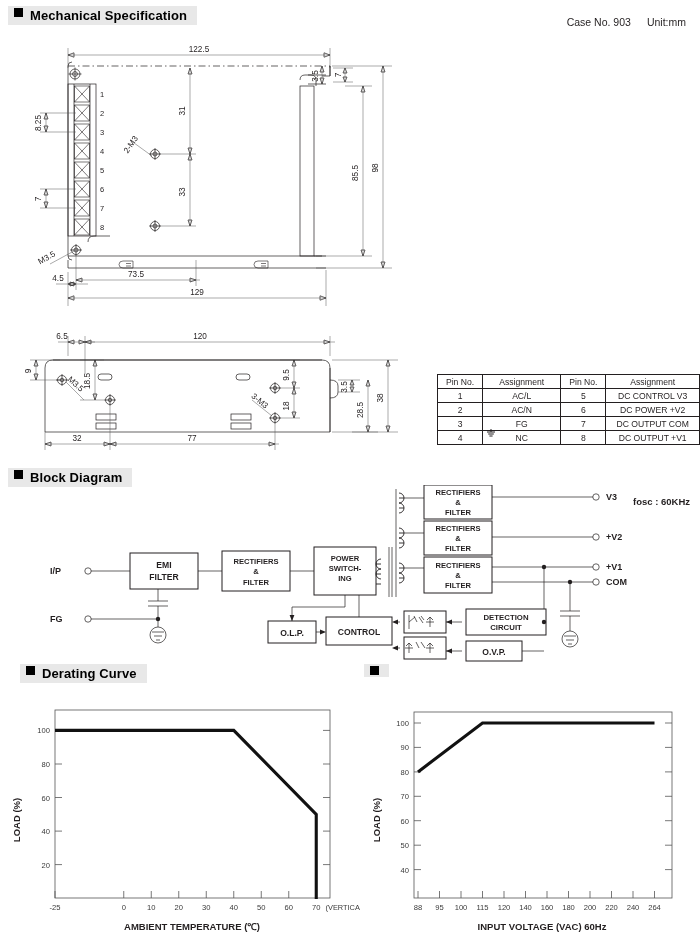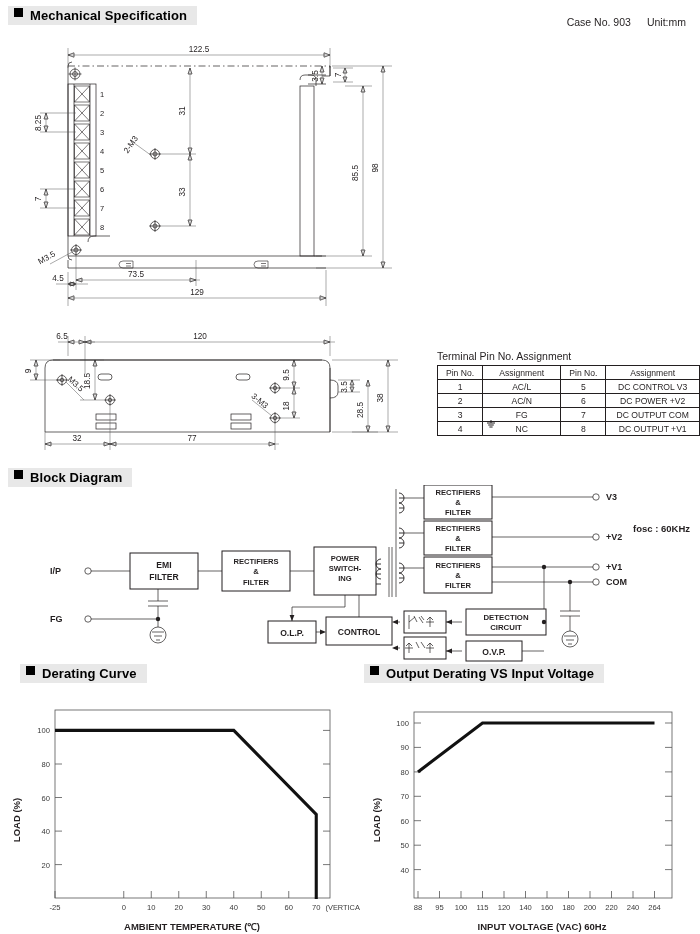--- a/index.html
+++ b/index.html
@@ -31,21 +31,21 @@
   .axlab{font-size:9.5px;font-weight:bold;text-anchor:middle;}
   .ln{stroke:#231f20;fill:none;stroke-width:.7;}
   .lnt{stroke:#555;fill:none;stroke-width:.5;}
   .dash{stroke:#231f20;fill:none;stroke-width:.7;stroke-dasharray:7 3 1.5 3;}
   .box{stroke:#231f20;fill:#fff;stroke-width:1;}
   .curve{stroke:#111;fill:none;stroke-width:3.1;stroke-linejoin:miter;}
   .axis{stroke:#555;fill:none;stroke-width:.8;}
   
   .tbl-wrap{position:absolute;}
   .tbl-title{font-size:10.5px;margin-bottom:3px;color:#231f20;}
-  table{border-collapse:collapse;font-size:8.6px;color:#231f20;}
+  table{border-collapse:collapse;font-size:8.6px;color:#231f20;margin-top:24px;}
   th,td{border:.8px solid #231f20;text-align:center;padding:1.5px 3px;font-weight:normal;}
   .fosc{position:absolute;font-size:9.5px;font-weight:bold;}
 </style>
 </head>
 <body>
 
 <div class="sec-head" style="left:8px;top:6px;">
   <span class="bullet"></span>
   <span>Mechanical Specification</span>
 </div>
@@ -347,21 +347,20 @@
   <text class="dim" x="77" y="119" text-anchor="middle">32</text>
 
   <line class="lnt" x1="275" y1="102" x2="275" y2="128"></line>
   <line class="lnt" x1="110" y1="122" x2="279" y2="122"></line>
   <path class="ln" d="M110 122 l6 -2 v4 z" fill="#231f20"></path>
   <path class="ln" d="M275 122 l-6 -2 v4 z" fill="#231f20"></path>
   <text class="dim" x="192" y="119" text-anchor="middle">77</text>
 </svg>
 
 <div class="tbl-wrap" style="left:437px;top:350px;">
-  <div class="tbl-title">Terminal Pin No.  Assignment</div>
   <table>
     <thead>
       <tr>
         <th style="width:52px">Pin No.</th>
         <th style="width:86px">Assignment</th>
         <th style="width:52px">Pin No.</th>
         <th style="width:110px">Assignment</th>
       </tr>
     </thead>
     <tbody>
@@ -396,21 +395,21 @@
       </tr>
     </tbody>
   </table>
 </div>
 
 <div class="sec-head" style="left:8px;top:468px;">
   <span class="bullet"></span>
   <span>Block Diagram</span>
 </div>
 
-<div class="fosc" style="left:633px;top:496px;margin-top:27px;">fosc : 60KHz</div>
+<div class="fosc" style="left:633px;top:496px;">fosc : 60KHz</div>
 
 <svg style="left:0;top:485px;" width="700" height="180" viewBox="0 0 700 180">
 
   <circle class="ln" cx="88" cy="86" r="3.2" fill="#fff"></circle>
   <text class="port" x="50" y="89">I/P</text>
   <line class="ln" x1="91" y1="86" x2="130" y2="86"></line>
 
   <circle class="ln" cx="88" cy="134" r="3.2" fill="#fff"></circle>
   <text class="port" x="50" y="137">FG</text>
   <line class="ln" x1="91" y1="134" x2="158" y2="134"></line>
@@ -551,21 +550,20 @@
   <circle cx="544" cy="137" r="2.2" fill="#231f20"></circle>
 </svg>
 
 <div class="sec-head" style="left:20px;top:664px;">
   <span class="bullet"></span>
   <span>Derating Curve</span>
 </div>
 
 <div class="sec-head" style="left:364px;top:664px;">
   <span class="bullet"></span>
-  <span>Output Deratinɡ VS Input Voltage</span>
 </div>
 
 <svg style="left:0;top:690px;" width="360" height="244" viewBox="0 0 360 244">
 
   <rect class="axis" x="55" y="20" width="275" height="188" fill="#fff"></rect>
 
   <g>
     <line class="axis" x1="55" y1="40.4" x2="62" y2="40.4"></line>
     <text class="tickr" x="50" y="43.4">100</text>
     <line class="axis" x1="55" y1="74" x2="62" y2="74"></line>

